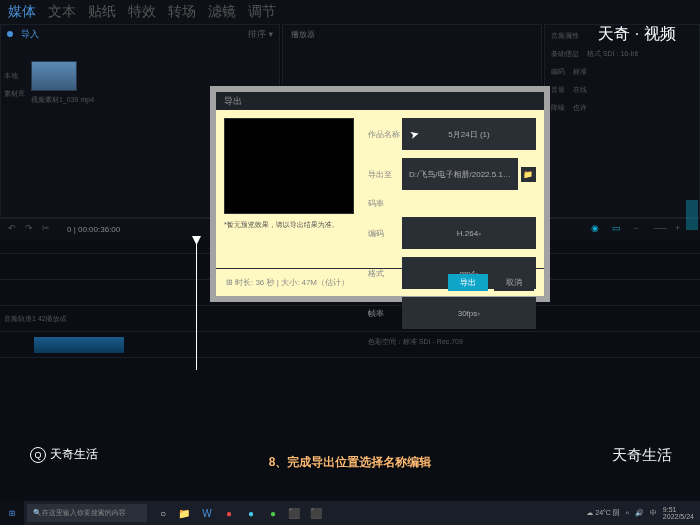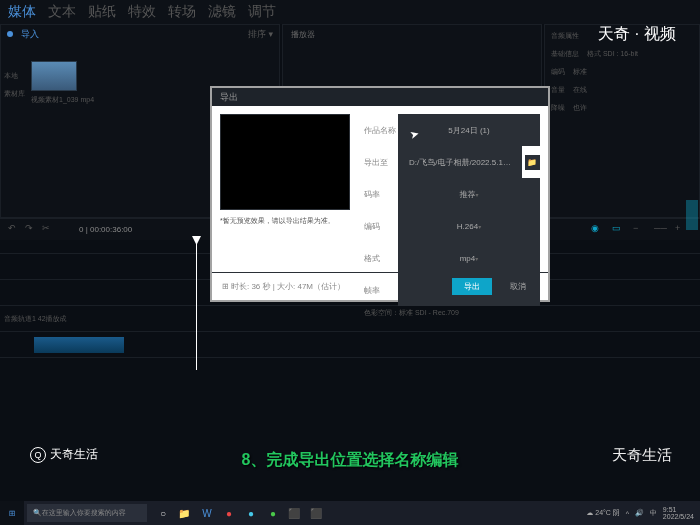--- a/index.html
+++ b/index.html
@@ -13,51 +13,51 @@
 .media-header .right{margin-left:auto;color:#555}
 .media-thumb{position:absolute;left:30px;top:36px;width:46px;height:30px;background:linear-gradient(180deg,#5a8bb5 0%,#3a5a7a 100%);border:1px solid #2a3a4a}
 .media-caption{position:absolute;left:30px;top:70px;font-size:7px;color:#555}
 .sidebar-left{position:absolute;left:0;top:42px;width:28px;height:60px;background:#0d1117}
 .sidebar-left div{padding:4px 3px;font-size:7px;color:#555}
 .preview-panel{position:absolute;left:282px;top:24px;width:260px;height:194px;background:#0d1117;border:1px solid #1a1f26}
 .preview-title{padding:4px 8px;font-size:8px;color:#666}
 .info-panel{position:absolute;right:0;top:24px;width:156px;height:194px;background:#0d1117;border:1px solid #1a1f26;padding:6px;font-size:7px;color:#555}
 .info-panel .row{margin:8px 0;display:flex;gap:8px}
 .watermark-top{position:absolute;right:24px;top:24px;color:#fff;font-size:16px;font-weight:normal;z-index:5}
-.dialog{position:absolute;left:210px;top:86px;width:340px;height:216px;background:#ffffff;border:2px solid #a3a3a3;z-index:10}
+.dialog{position:absolute;left:210px;top:86px;width:340px;height:216px;background:#fef9c3;border:6px solid #a3a3a3;z-index:10}
 .dialog-header{height:18px;background:#1e232a;padding:3px 8px;font-size:9px;color:#999}
 .dialog-body{display:flex;padding:8px}
 .dialog-preview{width:130px;height:96px;background:#000;border:1px solid #2a2f36}
 .dialog-preview-note{font-size:7px;color:#555;margin-top:6px}
 .dialog-form{flex:1;padding-left:14px}
-.form-row{display:flex;align-items:center;font-size:8px}
+.form-row{display:flex;align-items:center;margin-bottom:8px;font-size:8px}
 .form-row .lbl{width:34px;color:#888}
 .form-row .fld{flex:1;height:15px;background:#2a2f36;color:#aaa;padding:16px 5px;font-size:8px;display:flex;align-items:center;justify-content:center}
 .form-row .fld .arrow{color:#666;font-size:6px}
 .form-row .browse{width:15px;height:15px;background:#2a2f36;margin-left:3px;display:flex;align-items:center;justify-content:center;color:#888}
 .section-label{color:#4a90d9;font-size:8px;margin:6px 0;display:flex;align-items:center;gap:3px}
 .section-label::before{content:"";width:4px;height:4px;background:#4a90d9;border-radius:50%}
 .dialog-footer{position:absolute;bottom:0;left:0;right:0;height:28px;border-top:1px solid #2a2f36;display:flex;align-items:center;padding:0 10px;font-size:8px;color:#888}
 .dialog-footer .btns{margin-left:auto;display:flex;gap:6px}
 .dialog-footer .btn{padding:3px 12px;font-size:8px}
 .dialog-footer .btn.primary{background:#0ea5c9;color:#fff}
 .dialog-footer .btn.secondary{background:#2a2f36;color:#aaa}
 .timeline-bar{position:absolute;left:0;top:218px;width:700px;height:22px;background:#0d1117;border-top:1px solid #1a1f26;display:flex;align-items:center;padding:0 8px}
 .tl-icon{width:14px;height:14px;margin-right:3px;color:#555;font-size:9px}
-.tl-time{color:#888;font-size:8px;margin-left:20px}
+.tl-time{color:#888;font-size:8px;margin-left:8px}
 .tl-right{margin-left:auto;display:flex;gap:4px}
 .tl-right .cyan{color:#0ea5c9}
 .timeline{position:absolute;left:0;top:240px;width:700px;height:130px;background:#0a0e14}
 .timeline-ruler{height:14px;border-bottom:1px solid #1a1f26}
 .timeline-track{height:26px;border-bottom:1px solid #1a1f26;display:flex;align-items:center;padding-left:30px}
 .track-label{font-size:7px;color:#555;position:absolute;left:4px}
 .audio-clip{height:16px;width:90px;background:linear-gradient(180deg,#1a5a8a,#0a3a5a);margin-left:4px}
 .playhead{position:absolute;left:196px;top:0;width:1px;height:130px;background:#fff}
 .playhead::before{content:"";position:absolute;top:-4px;left:-4px;width:9px;height:9px;background:#fff;clip-path:polygon(0 0,100% 0,50% 100%)}
-.caption-overlay{position:absolute;left:0;bottom:54px;width:100%;text-align:center;color:#22c55e;font-size:16px;font-weight:bold;z-index:20;text-shadow:1px 1px 2px #000}
+.caption-overlay{position:absolute;left:0;bottom:54px;width:100%;text-align:center;color:#fdba74;font-size:12px;font-weight:bold;z-index:20;text-shadow:1px 1px 2px #000}
 .watermark-bl{position:absolute;left:30px;bottom:62px;color:#fff;font-size:12px;z-index:20;display:flex;align-items:center;gap:4px}
 .watermark-bl .circ{width:16px;height:16px;border:1.5px solid #fff;border-radius:50%;display:flex;align-items:center;justify-content:center;font-size:9px}
 .watermark-br{position:absolute;right:28px;bottom:60px;color:#f0f0f0;font-size:15px;z-index:20}
 .taskbar{position:absolute;left:0;bottom:0;width:700px;height:24px;background:#1a1e28;display:flex;align-items:center;font-size:8px;color:#ccc}
 .taskbar .start{width:24px;height:24px;background:#0d1117;display:flex;align-items:center;justify-content:center;color:#4a90d9}
 .taskbar .search{width:120px;height:18px;background:#2a2f3a;margin-left:3px;padding:2px 6px;color:#888;font-size:7px;display:flex;align-items:center}
 .taskbar .icons{display:flex;gap:2px;margin-left:6px}
 .taskbar .ticon{width:20px;height:20px;display:flex;align-items:center;justify-content:center;font-size:10px}
 .taskbar .tray{margin-left:auto;display:flex;align-items:center;gap:6px;padding-right:6px;font-size:7px;color:#aaa}
 .cursor{position:absolute;left:410px;top:128px;z-index:50;color:#fff;font-size:11px;transform:rotate(-15deg)}
@@ -132,24 +132,20 @@
         </div>
       <div class="form-row">
           <span class="lbl">导出至</span>
           <div class="fld">
             <span>D:/飞鸟/电子相册/2022.5.1…</span>
           </div>
           <div class="browse">📁</div>
         </div>
       <div class="form-row">
           <span class="lbl">码率</span>
-          <div class="fld">
-            <span>推荐</span>
-            <span class="arrow">▾</span>
-          </div>
         </div>
       <div class="form-row">
           <span class="lbl">编码</span>
           <div class="fld">
             <span>H.264</span>
             <span class="arrow">▾</span>
           </div>
         </div>
       <div class="form-row">
           <span class="lbl">格式</span>

